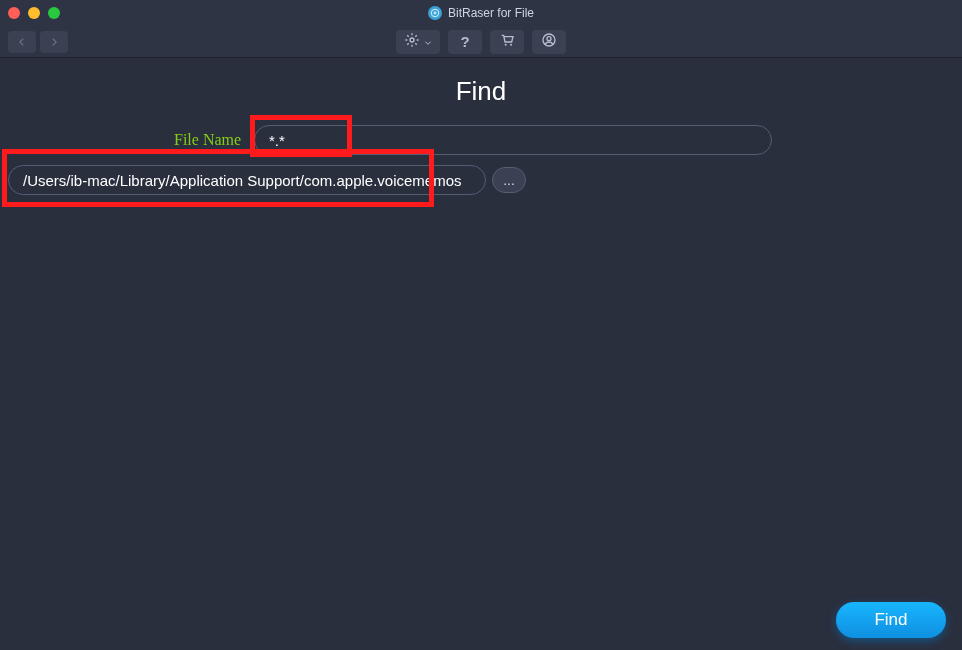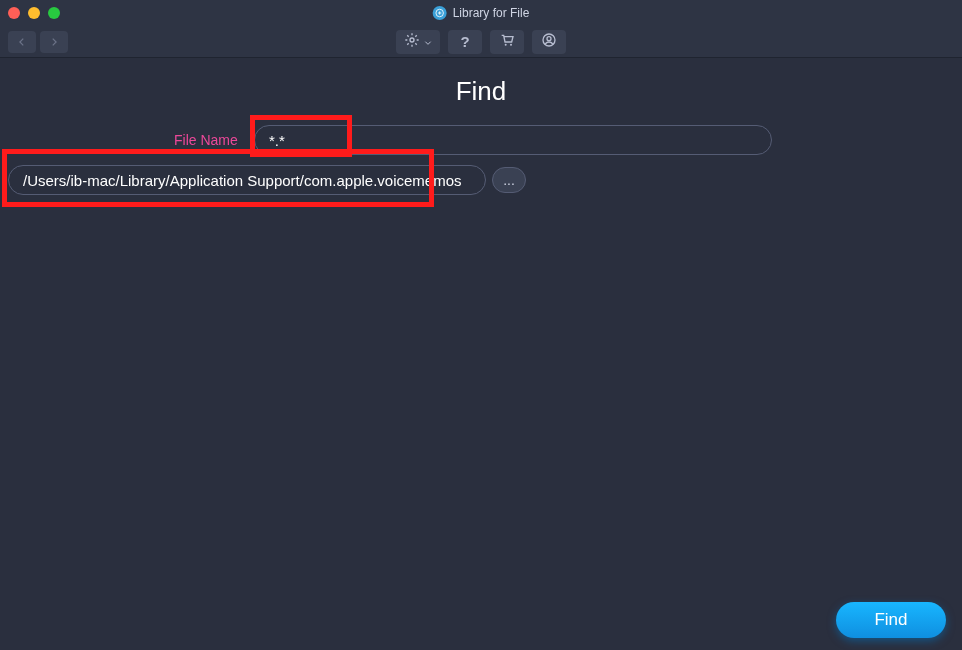--- a/index.html
+++ b/index.html
@@ -27,21 +27,21 @@
     .tool-btn svg { width:16px; height:16px; }
     .tool-btn.gear { min-width:44px; gap:4px; }
     .tool-btn .caret { width:8px; height:8px; }
 
     
     .main { padding:18px 8px 0; }
     .page-title { color:#fff; font-size:26px; font-weight:400; text-align:center; margin-bottom:18px; }
 
     .form { width:100%; }
     .row { display:flex; align-items:center; margin-bottom:10px; }
-    .row-label { width:246px; text-align:left; padding-left:166px; color:#ec4899; font-size:14px; }
+    .row-label { width:246px; text-align:left; padding-left:166px; color:#84cc16; font-size:16px;font-family:Liberation Serif, serif; }
     .field-wrap { position:relative; }
 
     .text-input {
       width:518px; height:30px; border-radius:15px;
       border:1px solid #555c74; background:transparent; color:#fff;
       padding:0 14px; font-size:15px; outline:none;
     }
     .hint { margin-left:280px; color:#e6e8ee; font-size:12px; margin-top:4px; margin-bottom:22px; }
 
     .findin-row .text-input { width:478px; }
@@ -72,21 +72,21 @@
     <span class="dot amber"></span>
     <span class="dot green"></span>
   </div>
   <div class="title-center">
     <span class="title-logo">
       <svg viewBox="0 0 24 24">
           <circle cx="12" cy="12" r="9" fill="none" stroke="#fff" stroke-width="2"></circle>
           <path d="M8 12h8M12 8v8" stroke="#fff" stroke-width="2"></path>
         </svg>
     </span>
-    <span>Library for File</span>
+    <span>BitRaser for File</span>
   </div>
 </div>
 
 <div class="toolbar">
   <div class="nav-buttons">
     <div class="nav-btn">
       <svg viewBox="0 0 24 24">
           <path d="M15 4l-8 8 8 8" fill="none" stroke="currentColor" stroke-width="3"></path>
         </svg>
     </div>

